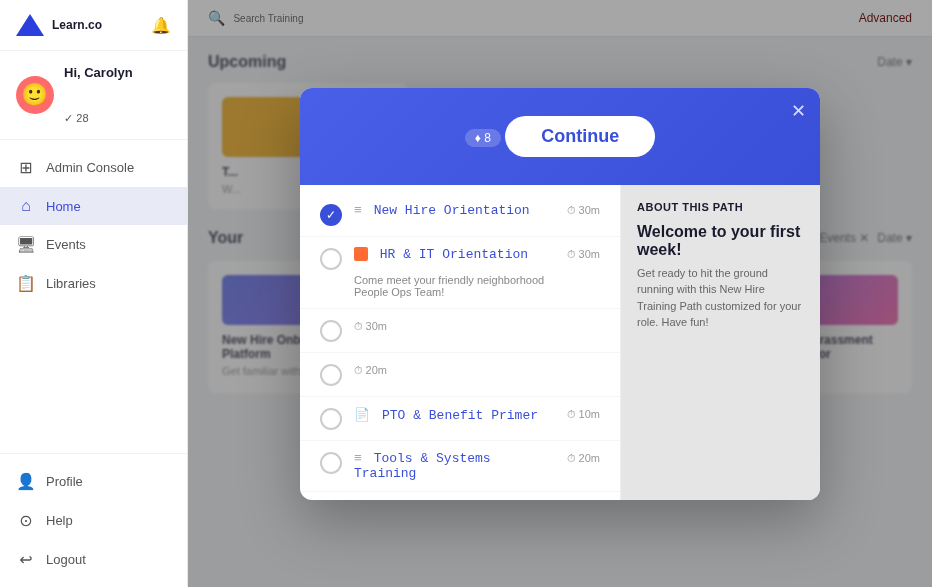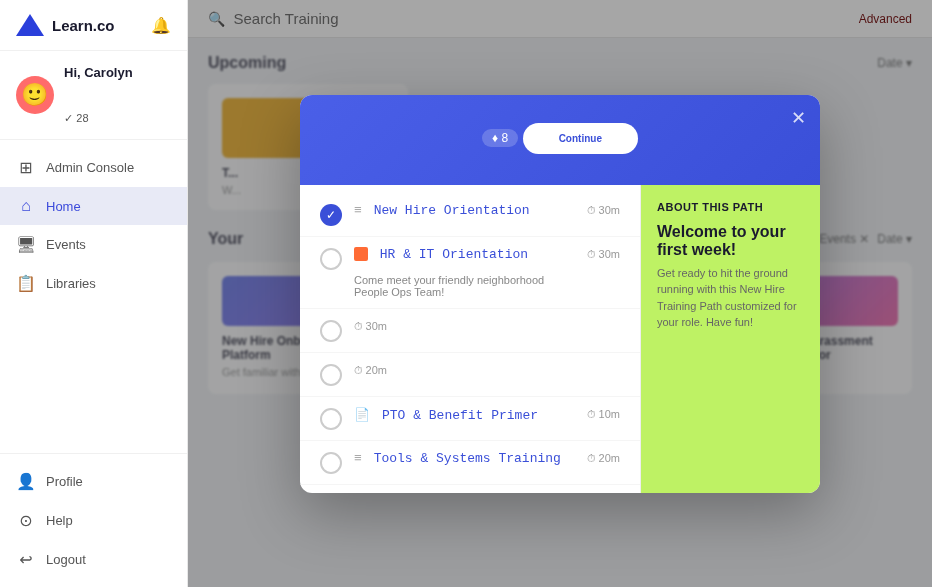--- a/index.html
+++ b/index.html
@@ -23,21 +23,21 @@
       border-bottom: 1px solid #f0f0f0;
     }
     .logo-area { display: flex; align-items: center; gap: 8px; }
     .logo-triangle {
       width: 0; height: 0;
       border-left: 14px solid transparent;
       border-right: 14px solid transparent;
       border-bottom: 22px solid #2a3fdb;
       position: relative;
     }
-    .logo-text { font-size: 15px; font-weight: 600; color: #1a1a2e; }
+    .logo-text { font-size: 12px; font-weight: 600; color: #1a1a2e; }
     .bell-icon { color: #888; font-size: 16px; cursor: pointer; }
 
     .sidebar-user {
       display: flex;
       align-items: center;
       gap: 10px;
       padding: 14px 16px;
       border-bottom: 1px solid #f0f0f0;
     }
     .avatar {
@@ -87,21 +87,21 @@
       padding: 10px 20px;
       display: flex;
       align-items: center;
       border-bottom: 1px solid #e8e8e8;
       gap: 8px;
     }
     .search-input {
       flex: 1;
       border: none;
       outline: none;
-      font-size: 15px;
+      font-size: 10px;
       color: #333;
       background: transparent;
     }
     .search-advanced { font-size: 12px; color: #7f1d1d; cursor: pointer; }
 
     .content-area {
       flex: 1;
       overflow-y: auto;
       padding: 16px 20px;
       filter: blur(1px);
@@ -182,21 +182,21 @@
       padding: 2px 10px;
       font-size: 12px;
       margin-bottom: 14px;
     }
     .modal-continue-btn {
       background: #fff;
       color: #3a4fd8;
       border: none;
       border-radius: 24px;
       padding: 10px 36px;
-      font-size: 10px;
+      font-size: 18px;
       font-weight: 600;
       cursor: pointer;
     }
 
     .modal-body {
       display: flex;
       flex: 1;
       overflow: hidden;
     }
 
@@ -223,22 +223,22 @@
     }
     .icon-completed { background: #3a4fd8; color: #fff; }
     .icon-pending { background: #fff; border: 2px solid #ccc; color: #ccc; }
     .path-item-content { flex: 1; }
     .path-item-title { font-size: 13px; font-weight: 500; color: #3a4fd8; font-family: Liberation Mono, monospace; }
     .path-item-title.completed { color: #3a4fd8; text-decoration: none; }
     .path-item-subtitle { font-size: 11px; color: #888; margin-top: 12px; }
     .path-item-meta { display: flex; align-items: center; gap: 3px; color: #999; font-size: 11px; margin-top: 1px; white-space: nowrap; }
 
     .about-panel {
-      width: 180px;
-      background: #bef264;
+      width: 200px;
+      background: #e5e5e5;
       border-left: 1px solid #eee;
       padding: 16px;
       flex-shrink: 0;
     }
     .about-title { font-size: 11px; font-weight: 700; color: #1a1a2e; text-transform: uppercase; letter-spacing: 0.5px; margin-bottom: 10px; }
     .about-subtitle { font-size: 16px; font-weight: 700; color: #1a1a2e; margin-bottom: 6px; }
     .about-text { font-size: 11px; color: #666; line-height: 1.5; }
 
     .bottom-cards-row { display: flex; gap: 12px; margin-top: 14px; }
     .bottom-card {

